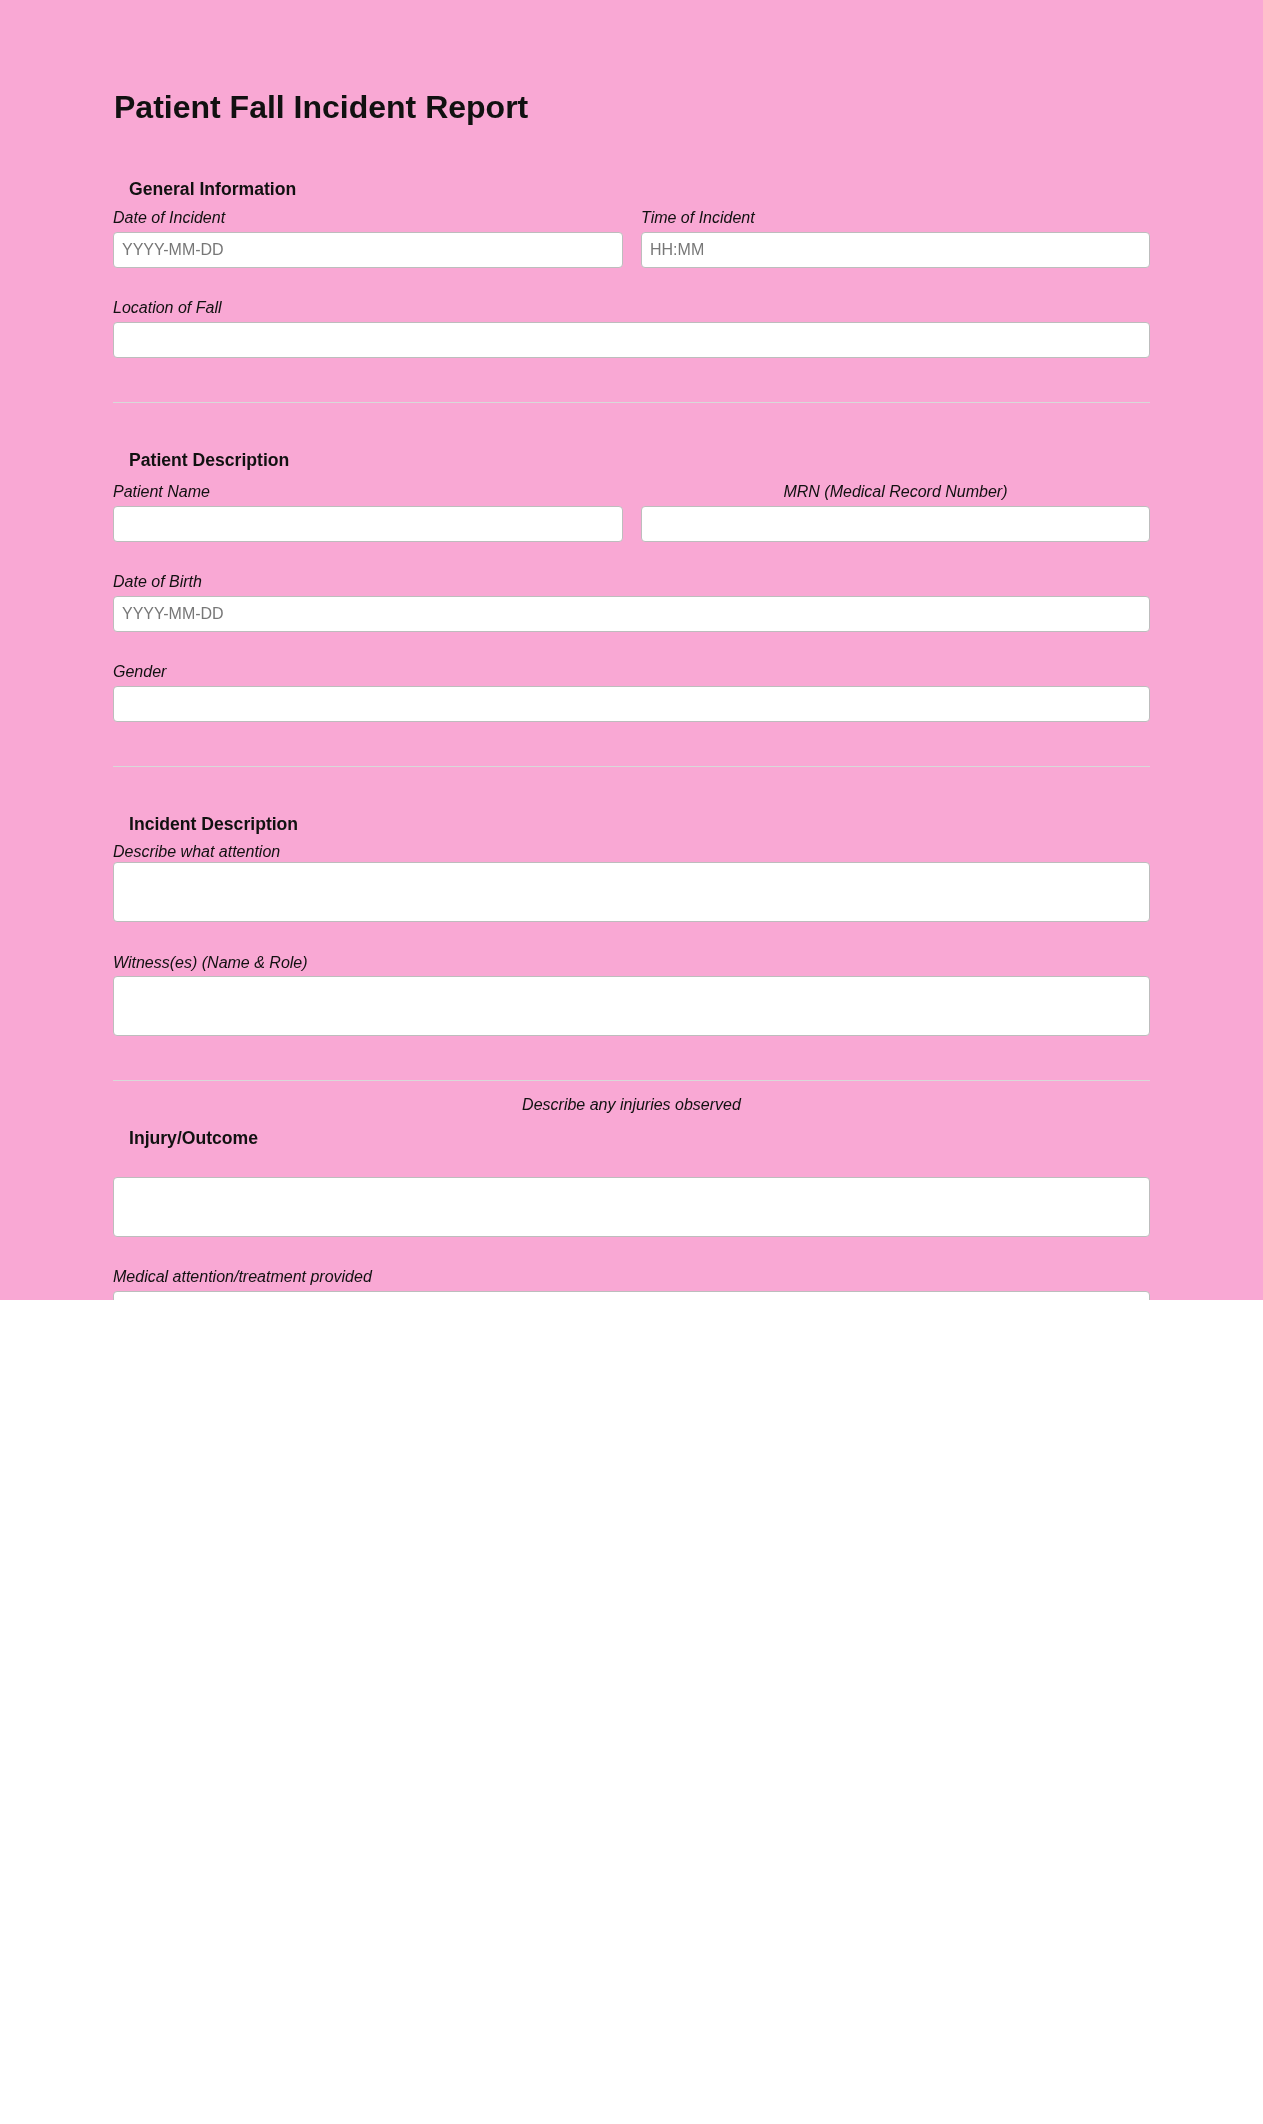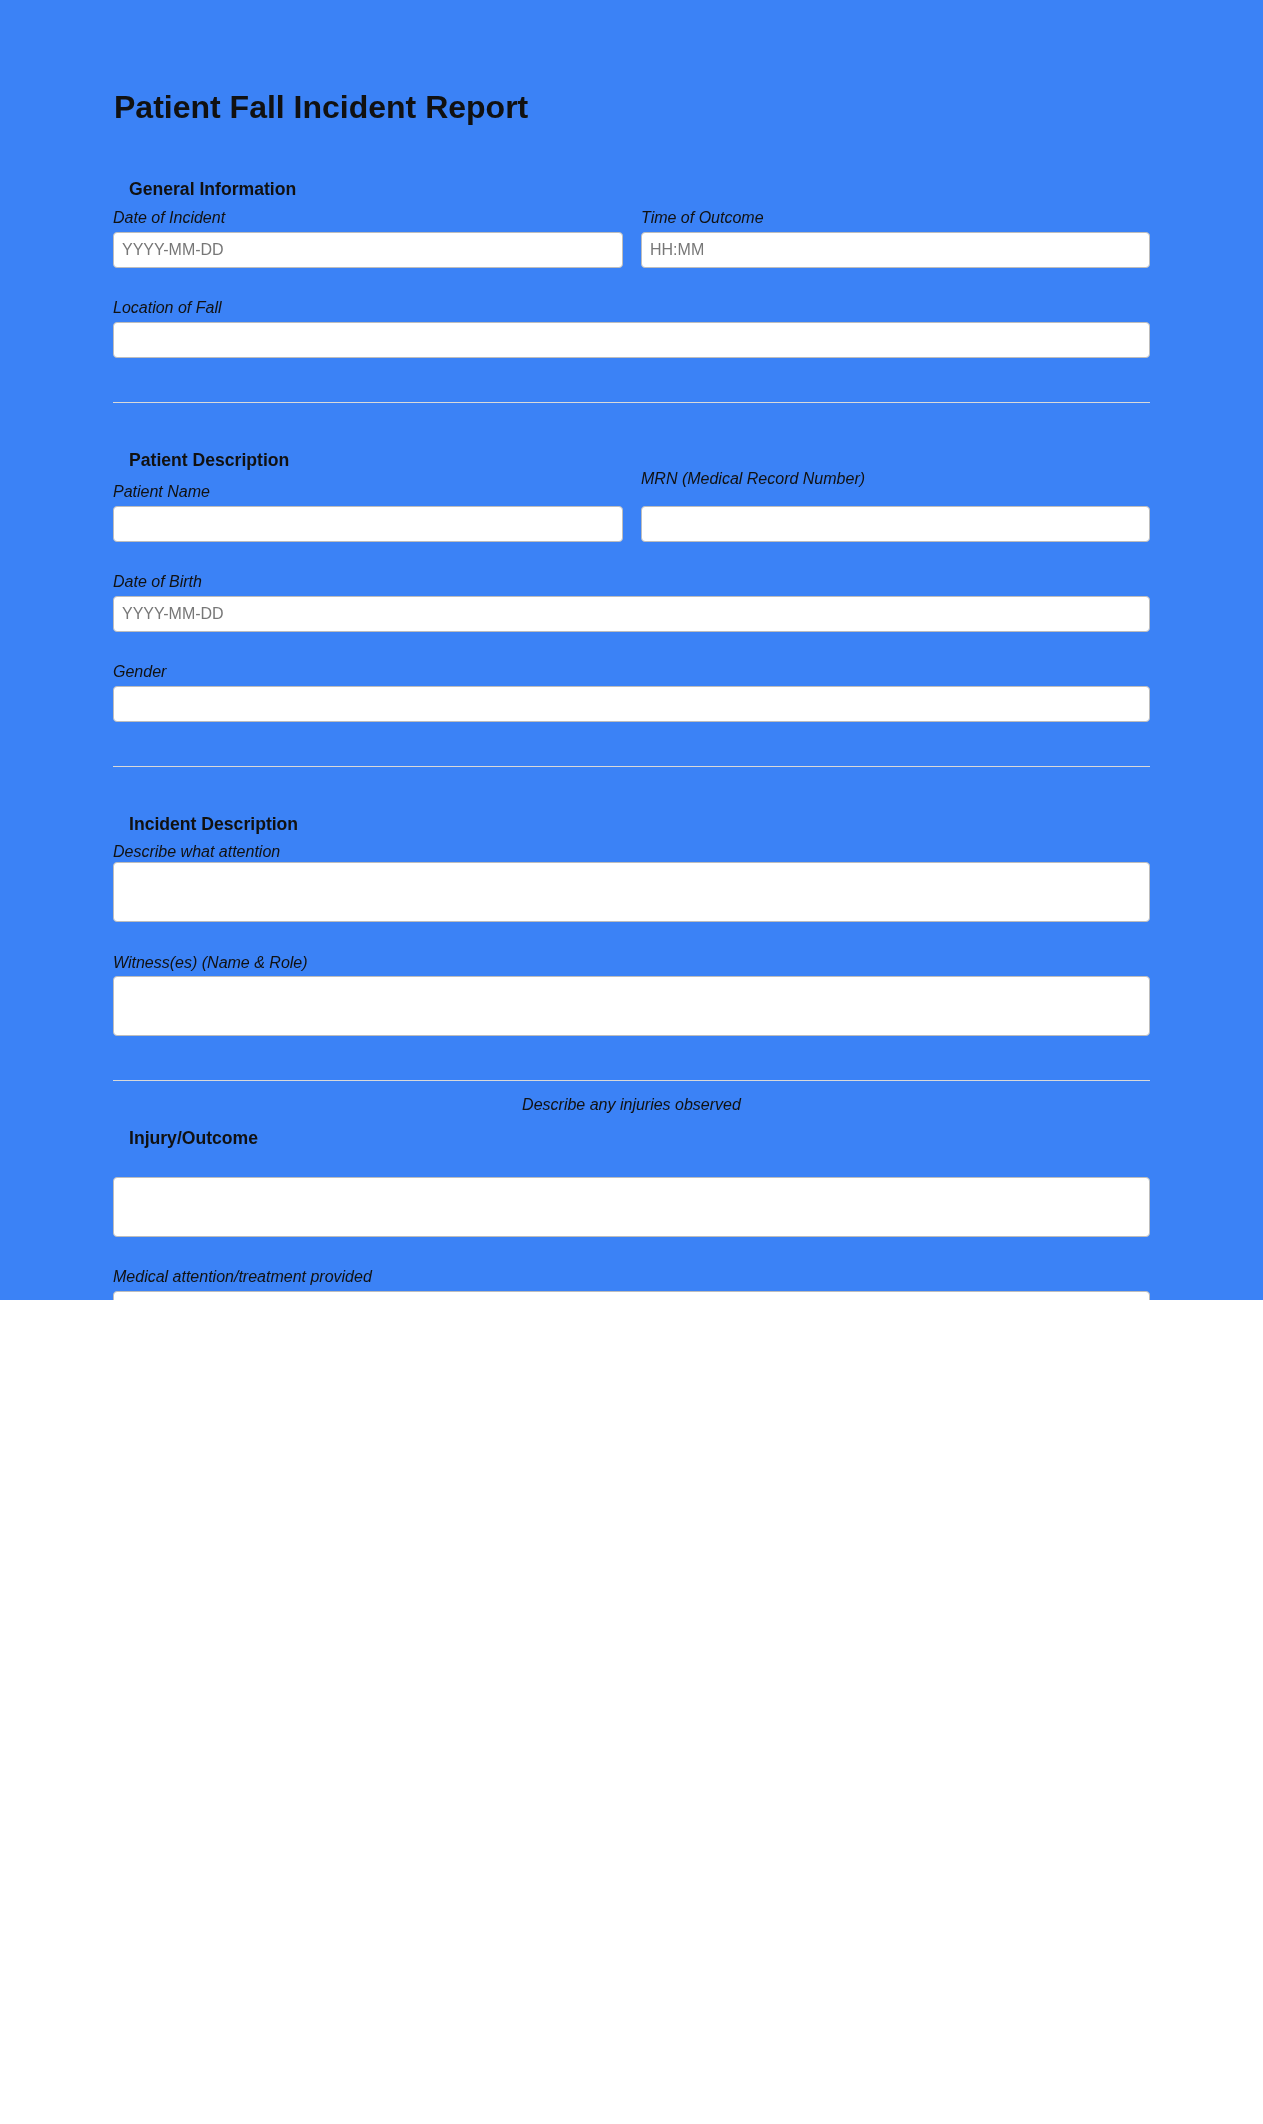--- a/index.html
+++ b/index.html
@@ -1,18 +1,18 @@
 <!DOCTYPE html>
 <html><head>
   <meta charset="utf-8">
   <style>
     html, body { margin: 0; padding: 0; background: #ffffff; }
     body { width: 1263px; height: 2124px; overflow: hidden; position: relative;
            font-family: "Liberation Sans", sans-serif; color: #111; }
-    .viewport { position: absolute; left: 0; top: 0; width: 1263px; height: 1300px; overflow: hidden; background: #3b82f6; }
+    .viewport { position: absolute; left: 0; top: 0; width: 1263px; height: 1300px; overflow: hidden; background: #f9a8d4; }
     .abs { position: absolute; }
     .title { left: 114px; top: 89px; font-size: 32px; line-height: 37px; font-weight: bold; color: #111; margin: 0; white-space: nowrap; }
     .section-heading { font-size: 17.6px; line-height: 20px; font-weight: bold; color: #111; margin: 16px; white-space: nowrap; left: 113px; }
     .label { font-size: 16px; line-height: 18px; color: #111; white-space: nowrap; font-style: italic; }
     .field { box-sizing: border-box; border: 1px solid #bdbdbd; border-radius: 4px; background: #fff;
              font-family: "Liberation Sans", sans-serif; font-size: 16px; color: #222; padding: 0 8px; margin: 0; outline: none; }
     .field::placeholder { color: #777; }
     input.field { height: 36px; }
     textarea.field { height: 60px; resize: none; padding: 8px; }
     .divider { left: 113px; width: 1037px; height: 0; border-top: 1px solid #d9d9d9; }
@@ -26,36 +26,36 @@
 <div class="viewport">
 
   <h1 class="abs title">Patient Fall Incident Report</h1>
 
   <section>
     <h2 class="abs section-heading" style="top:163px;">General Information</h2>
 
     <label class="abs label col-left" style="top:209px;">Date of Incident</label>
     <input class="abs field col-left" style="top: 232px;" type="text" placeholder="YYYY-MM-DD">
 
-    <label class="abs label col-right" style="top:209px;">Time of Outcome</label>
+    <label class="abs label col-right" style="top:209px;">Time of Incident</label>
     <input class="abs field col-right" style="top: 232px;" type="text" placeholder="HH:MM">
 
     <label class="abs label col-full" style="top:299px;">Location of Fall</label>
     <input class="abs field col-full" style="top: 322px;" type="text">
   </section>
 
   <div class="abs divider" style="top:402px;"></div>
 
   <section>
     <h2 class="abs section-heading" style="top:434px;">Patient Description</h2>
 
     <label class="abs label col-left" style="top:483px;">Patient Name</label>
     <input class="abs field col-left" style="top: 506px;" type="text">
 
-    <label class="abs label col-right" style="top:470px;">MRN (Medical Record Number)</label>
+    <label class="abs label col-right" style="top:483px;text-align:center;">MRN (Medical Record Number)</label>
     <input class="abs field col-right" style="top: 506px;" type="text">
 
     <label class="abs label col-full" style="top:573px;">Date of Birth</label>
     <input class="abs field col-full" style="top: 596px;" type="text" placeholder="YYYY-MM-DD">
 
     <label class="abs label col-full" style="top:663px;">Gender</label>
     <input class="abs field col-full" style="top: 686px;" type="text">
   </section>
 
   <div class="abs divider" style="top:766px;"></div>

